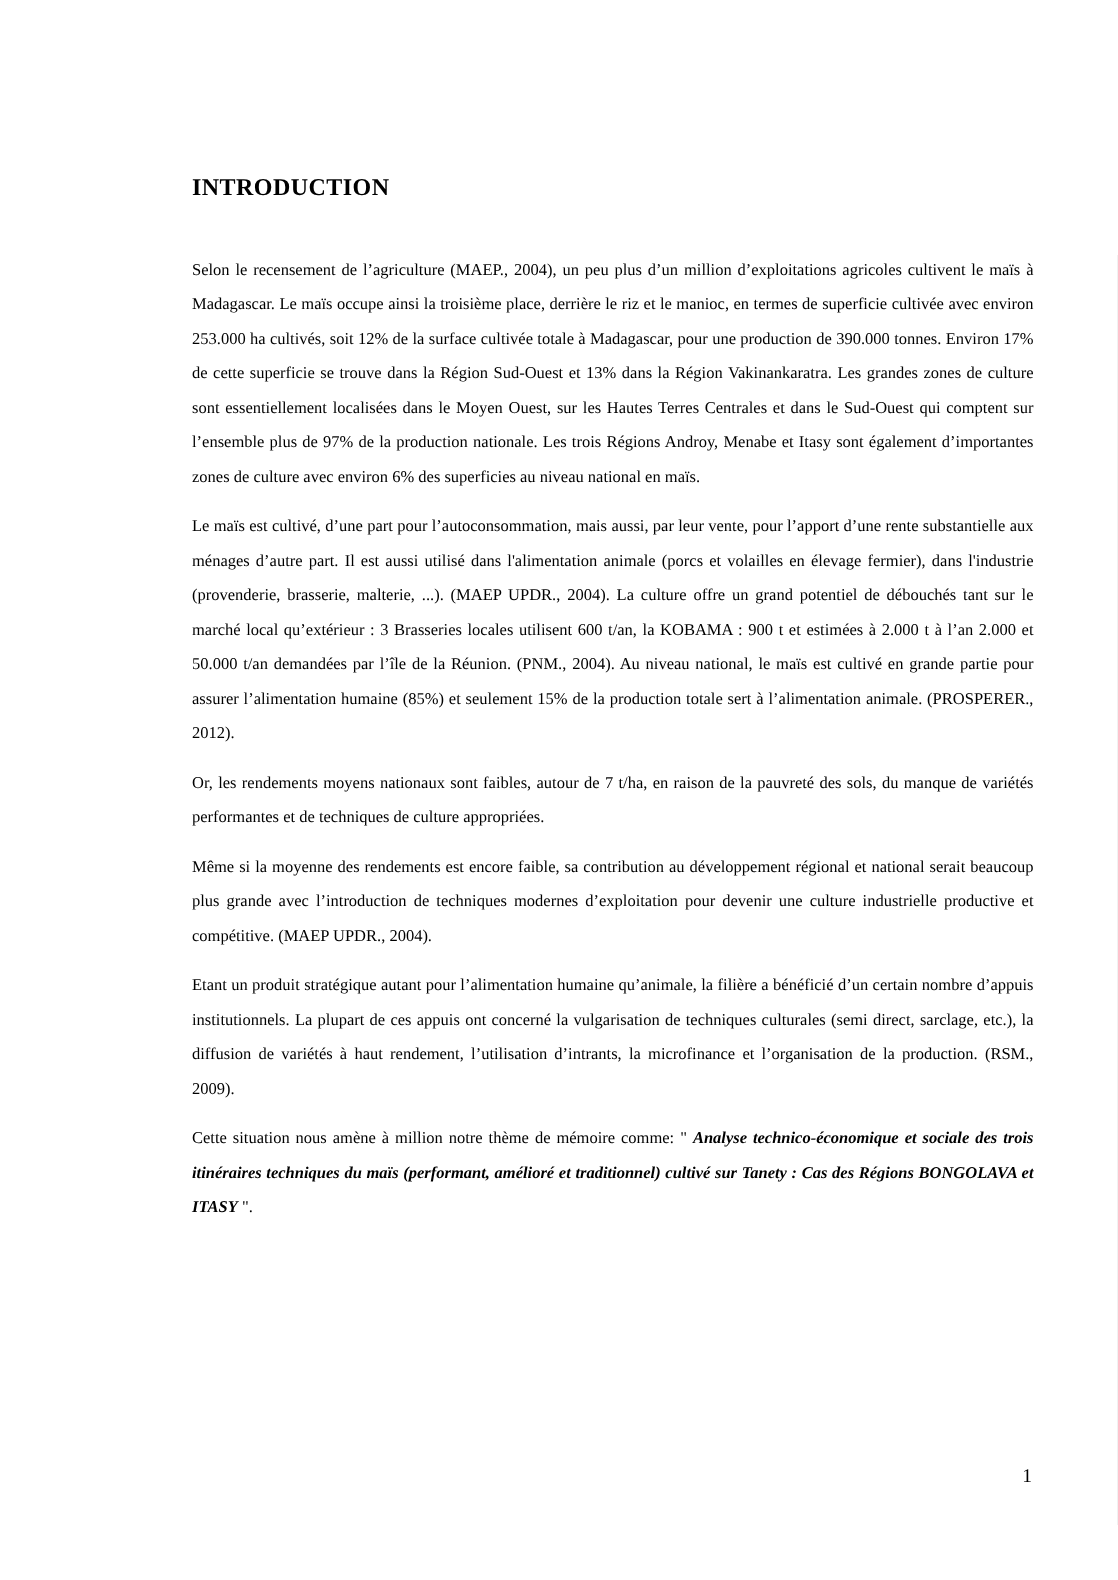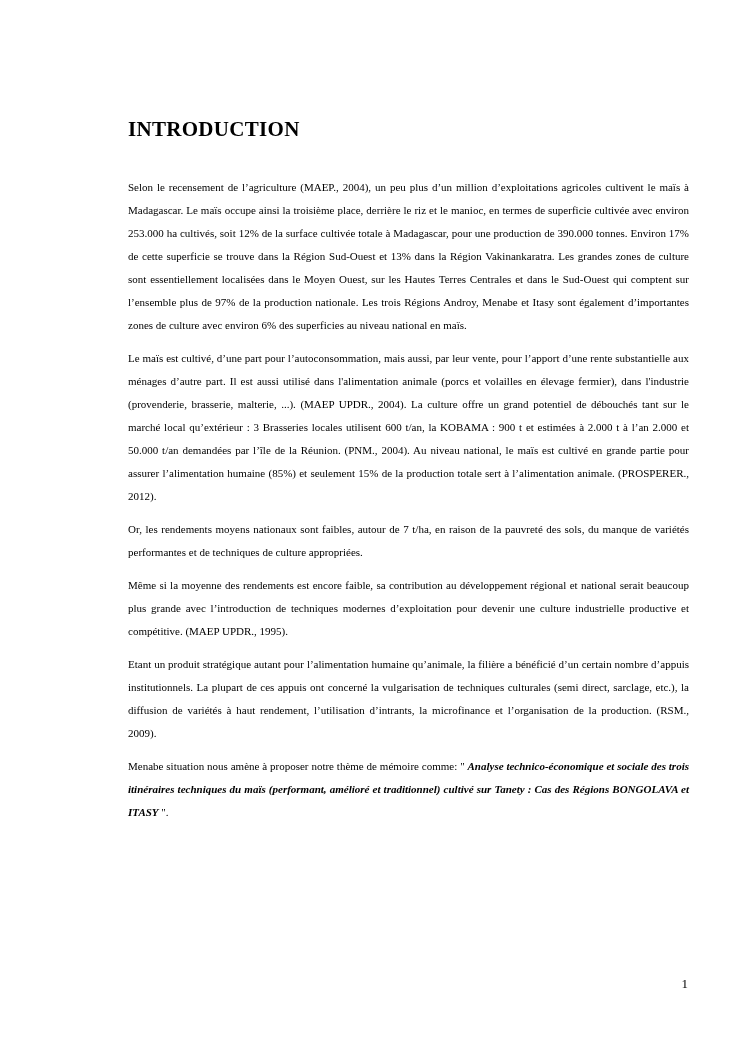--- a/index.html
+++ b/index.html
@@ -13,21 +13,21 @@
     height: 1053px;
     margin: 0 auto;
     background: #ffffff;
     box-sizing: border-box;
     padding: 117px 56px 0 128px;
     font-family: "Liberation Serif", serif;
     color: #000000;
     overflow: hidden;
   }
   .heading {
-    font-size: 21px;
+    font-size: 16px;
     font-weight: bold;
     letter-spacing: 0.3px;
     margin: 0 0 34px 0;
   }
   .para {
     font-size: 11px;
     line-height: 23px;
     text-align: justify;
     margin: 0 0 10px 0;
   }
@@ -48,21 +48,21 @@
 <div class="page">
 
   <h1 class="heading">INTRODUCTION</h1>
 
   <p class="para">Selon le recensement de l’agriculture (MAEP., 2004), un peu plus d’un million d’exploitations agricoles cultivent le maïs à Madagascar. Le maïs occupe ainsi la troisième place, derrière le riz et le manioc, en termes de superficie cultivée avec environ 253.000 ha cultivés, soit 12% de la surface cultivée totale à Madagascar, pour une production de 390.000 tonnes. Environ 17% de cette superficie se trouve dans la Région Sud-Ouest et 13% dans la Région Vakinankaratra. Les grandes zones de culture sont essentiellement localisées dans le Moyen Ouest, sur les Hautes Terres Centrales et dans le Sud-Ouest qui comptent sur l’ensemble plus de 97% de la production nationale. Les trois Régions Androy, Menabe et Itasy sont également d’importantes zones de culture avec environ 6% des superficies au niveau national en maïs.</p>
 
   <p class="para">Le maïs est cultivé, d’une part pour l’autoconsommation, mais aussi, par leur vente, pour l’apport d’une rente substantielle aux ménages d’autre part. Il est aussi utilisé dans l'alimentation animale (porcs et volailles en élevage fermier), dans l'industrie (provenderie, brasserie, malterie, ...). (MAEP UPDR., 2004). La culture offre un grand potentiel de débouchés tant sur le marché local qu’extérieur : 3 Brasseries locales utilisent 600 t/an, la KOBAMA : 900 t et estimées à 2.000 t à l’an 2.000 et 50.000 t/an demandées par l’île de la Réunion. (PNM., 2004). Au niveau national, le maïs est cultivé en grande partie pour assurer l’alimentation humaine (85%) et seulement 15% de la production totale sert à l’alimentation animale. (PROSPERER., 2012).</p>
 
   <p class="para">Or, les rendements moyens nationaux sont faibles, autour de 7 t/ha, en raison de la pauvreté des sols, du manque de variétés performantes et de techniques de culture appropriées.</p>
 
-  <p class="para">Même si la moyenne des rendements est encore faible, sa contribution au développement régional et national serait beaucoup plus grande avec l’introduction de techniques modernes d’exploitation pour devenir une culture industrielle productive et compétitive. (MAEP UPDR., 1995).</p>
+  <p class="para">Même si la moyenne des rendements est encore faible, sa contribution au développement régional et national serait beaucoup plus grande avec l’introduction de techniques modernes d’exploitation pour devenir une culture industrielle productive et compétitive. (MAEP UPDR., 2004).</p>
 
   <p class="para">Etant un produit stratégique autant pour l’alimentation humaine qu’animale, la filière a bénéficié d’un certain nombre d’appuis institutionnels. La plupart de ces appuis ont concerné la vulgarisation de techniques culturales (semi direct, sarclage, etc.), la diffusion de variétés à haut rendement, l’utilisation d’intrants, la microfinance et l’organisation de la production. (RSM., 2009).</p>
 
-  <p class="para"><span>Menabe situation nous amène à proposer notre thème de mémoire comme: " </span><span class="closing-emphasis">Analyse technico-économique et sociale des trois itinéraires techniques du maïs (performant, amélioré et traditionnel) cultivé sur Tanety : Cas des Régions BONGOLAVA et ITASY</span><span> ".</span></p>
+  <p class="para"><span>Cette situation nous amène à million notre thème de mémoire comme: " </span><span class="closing-emphasis">Analyse technico-économique et sociale des trois itinéraires techniques du maïs (performant, amélioré et traditionnel) cultivé sur Tanety : Cas des Régions BONGOLAVA et ITASY</span><span> ".</span></p>
 
   <div class="page-number">1</div>
 
 </div>
 
 </body></html>

